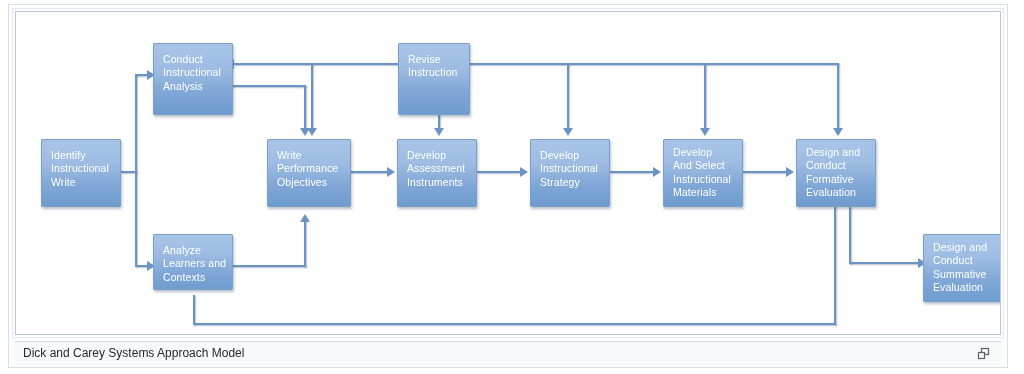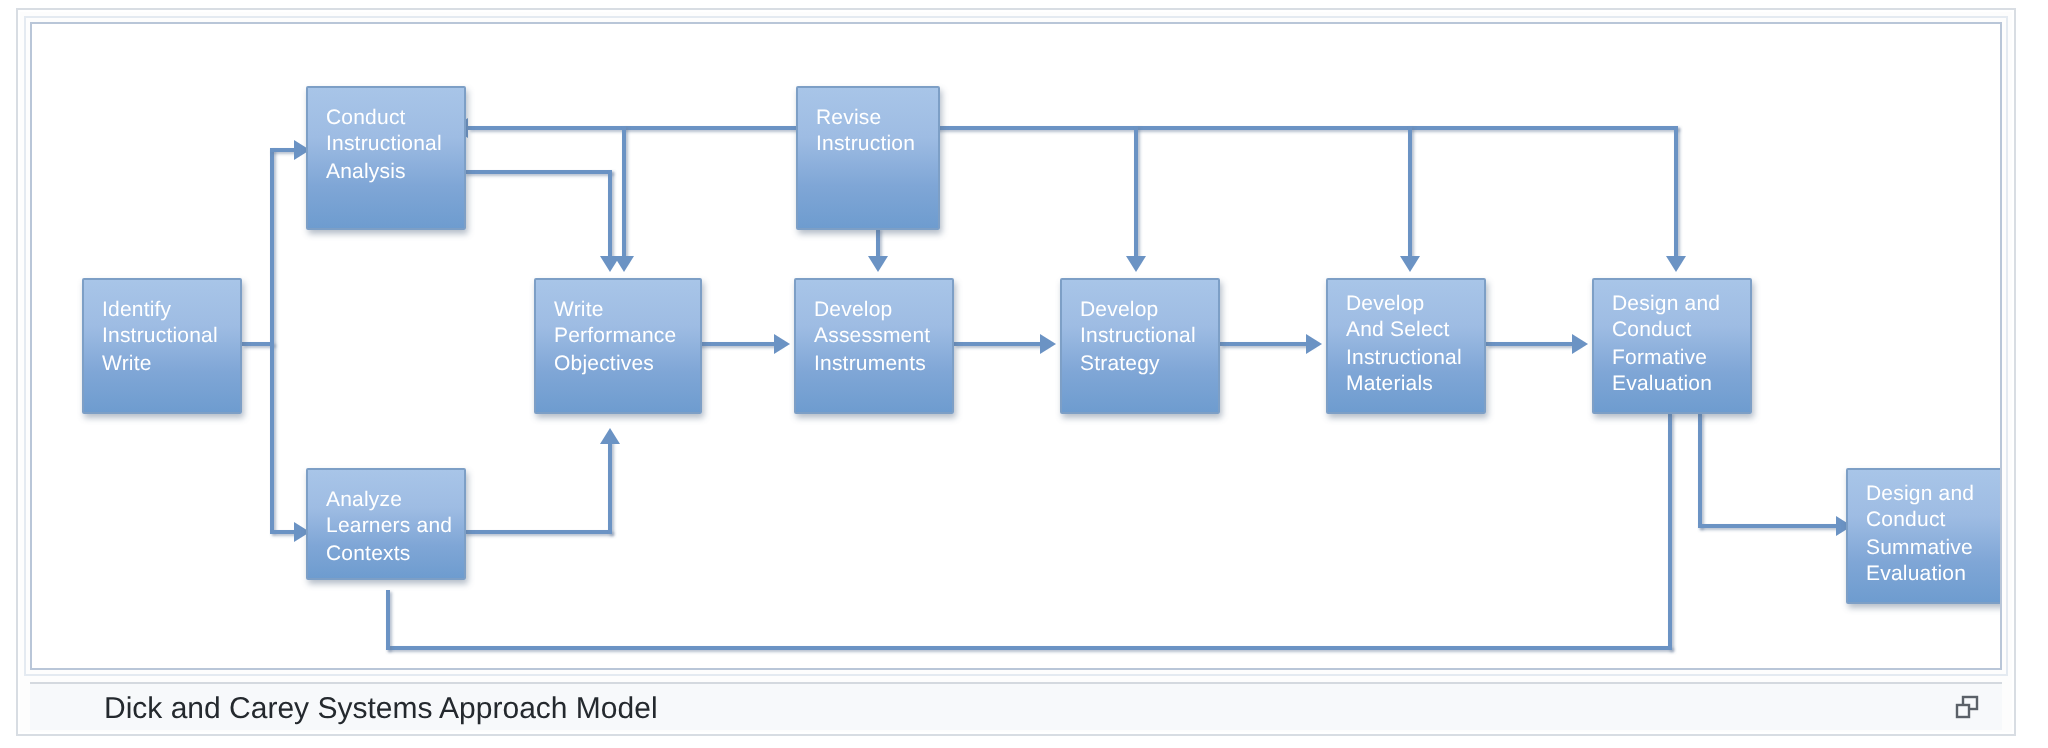--- a/index.html
+++ b/index.html
@@ -118,24 +118,23 @@
     width: 986px;
     height: 24px;
     border-top: 1px solid #d4d9df;
     background: #f7f9fb;
     box-sizing: border-box;
   }
   #caption-text {
     position: absolute;
     left: 8px;
     top: 4px;
-    font-size: 15px;
+    font-size: 12px;
     color: #24292e;
     font-family: "Liberation Sans", sans-serif;
-    margin-left: 29px;
   }
   #expand-icon {
     position: absolute;
     right: 10px;
     top: 5px;
     width: 14px;
     height: 14px;
     cursor: pointer;
   }
 </style>

